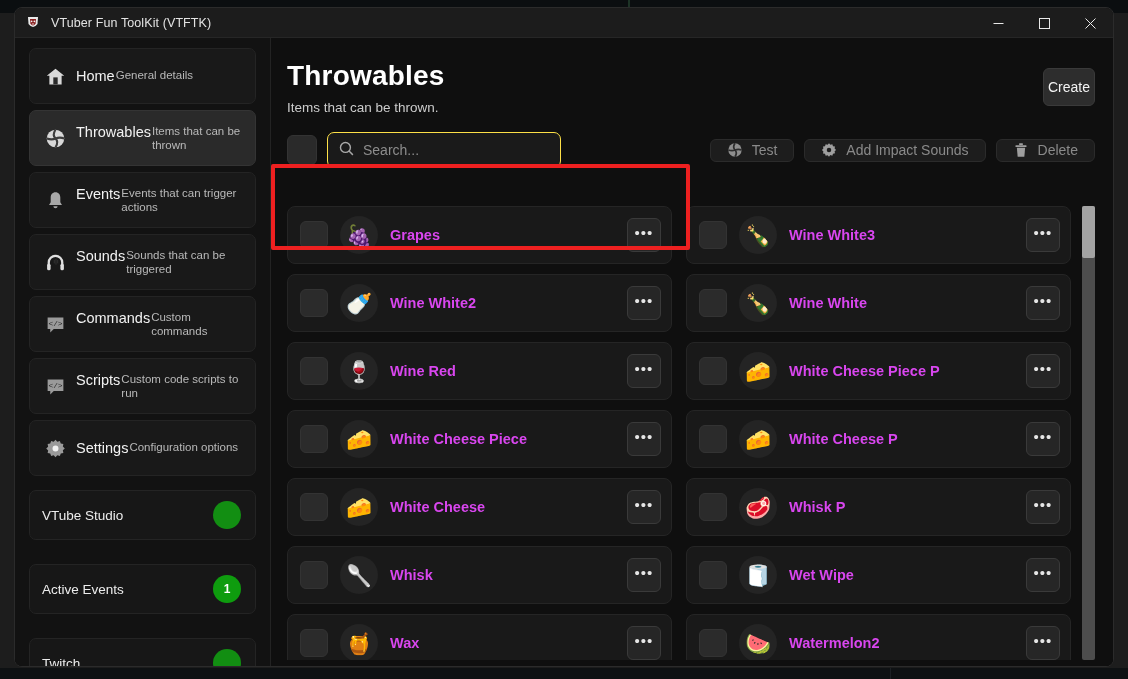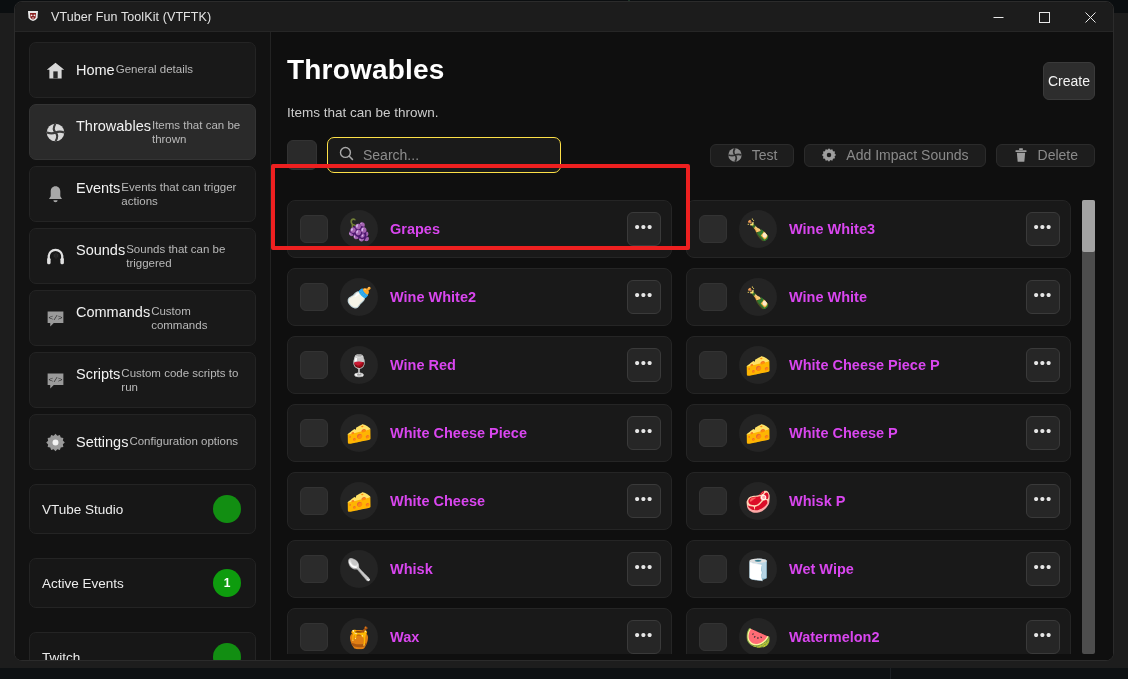--- a/index.html
+++ b/index.html
@@ -29,21 +29,21 @@
     background: #0e1113;
   }
   #desktop-seam2 {
     position: absolute; left: 890px; top: 668px; width: 1px; bottom: 0;
     background: #1c2024;
   }
 
   
   #window {
     position: absolute;
-    left: 14px; top: 1px; width: 1100px; height: 660px;
+    left: 14px; top: 7px; width: 1100px; height: 660px;
     background: #111111;
     border-radius: 8px;
     border: 1px solid #2b2b2b;
     overflow: hidden;
     display: flex; flex-direction: column;
   }
 
   
   #titlebar {
     height: 30px; flex: 0 0 30px;
@@ -112,21 +112,21 @@
     display: flex; align-items: center; justify-content: center;
     color: #fff; font-size: 12px; font-weight: bold;
   }
 
   
   #main { flex: 1 1 auto; min-width: 0; background: #0f0f0f; position: relative; padding: 0 0 0 16px; }
 
   #main-head { display: flex; align-items: flex-start; padding: 22px 18px 0 0; }
   #head-text { flex: 1 1 auto; }
   #page-title { color: #ffffff; font-size: 28px; font-weight: bold; line-height: 32px; letter-spacing: .2px; }
-  #page-sub { color: #cccccc; font-size: 13.5px; margin-top: 19px; }
+  #page-sub { color: #cccccc; font-size: 13.5px; margin-top: 8px; }
   #create-btn {
     background: #2d2d2d; border: 1px solid #3a3a3a; border-radius: 6px;
     color: #f3f3f3; font-size: 14px; padding: 10px 4px; cursor: pointer;
     margin-top: 8px;
   }
 
   
   #toolbar { display: flex; align-items: center; padding: 17px 18px 0 0; gap: 10px; }
   #select-all-box {
     width: 30px; height: 30px; flex: 0 0 30px;

